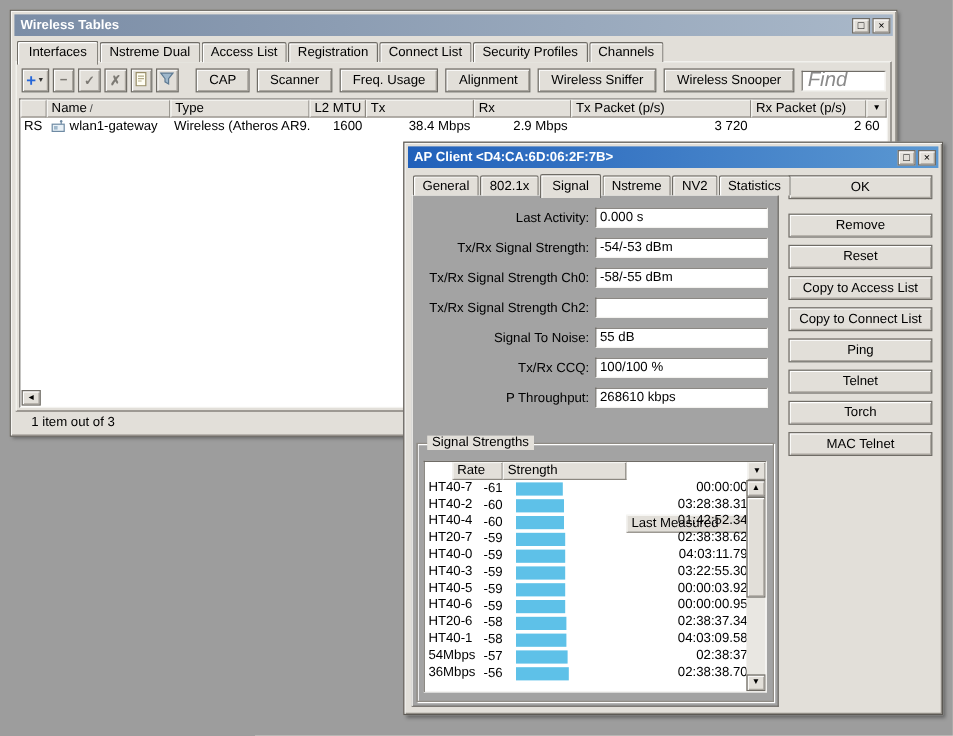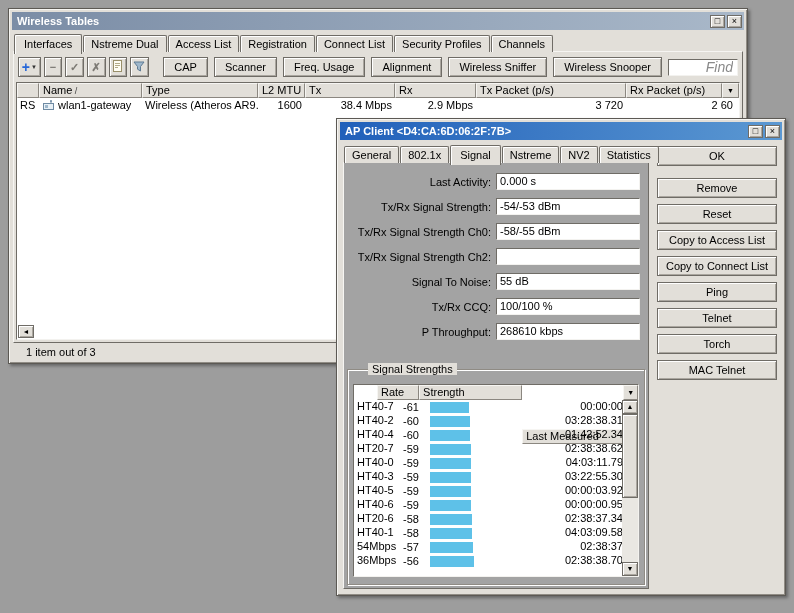--- a/index.html
+++ b/index.html
@@ -30,21 +30,21 @@
   .main-panel{left:4px;right:4px;top:42px;bottom:20px;}
 
   .toolbar{position:absolute;left:4px;top:4px;right:4px;height:22px;display:flex;align-items:center;}
   .tbtn{width:22px;height:20px;margin-right:3px;display:flex;align-items:center;justify-content:center;}
   .tbtn-add{width:27px;}
   .plus{color:#2566d8;font-weight:bold;font-size:14px;line-height:12px;}
   .ddarrow{font-size:6px;margin-left:1px;color:#333;}
   .gicon{color:#7d7a74;font-weight:bold;font-size:11px;}
   .tspacer{width:14px;}
   .tool-text{height:20px;padding:0 10px;margin-right:6px;white-space:nowrap;text-align:right;}
-  .find{width:70px;height:17px;padding:0 4px;margin-left:auto;font-size:14px;text-align:right;}
+  .find{width:70px;height:17px;padding:0 4px;margin-left:auto;font-size:17px;}
   .find::placeholder{font-style:italic;color:#8a8a8a;}
 
   .listarea{position:absolute;left:2px;right:2px;top:30px;bottom:2px;background:#fff;border:1px solid;border-color:#6f6c66 #f3f2ef #f3f2ef #6f6c66;overflow:hidden;}
   .lheader{display:flex;height:15px;}
   .hcell{background:#e2dfd9;border:1px solid;border-color:#f6f5f2 #8b8780 #8b8780 #f6f5f2;padding:0 3px;height:15px;line-height:13px;white-space:nowrap;overflow:hidden;font-size:11px;}
   .colbtn{width:17px;text-align:center;font-size:7px;line-height:13px;padding:0;}
   .mrow{display:flex;height:14px;line-height:14px;text-align:center;}
   .mcell{padding:0 3px;white-space:nowrap;overflow:hidden;display:flex;align-items:center;}
   .mcell.num{justify-content:flex-end;}
   .if-icon{display:inline-flex;margin-right:3px;}
@@ -52,21 +52,21 @@
   .hscroll-left{position:absolute;left:1px;bottom:1px;width:16px;height:13px;font-size:7px;line-height:11px;text-align:center;}
   .statusbar{position:absolute;left:17px;bottom:4px;height:13px;white-space:nowrap;}
 
   .dlg-panel{position:absolute;left:6px;top:43px;width:306px;height:427px;border:1px solid;border-color:#f6f5f2 #6f6c66 #6f6c66 #f6f5f2;background:#a3a3a3;}
   .fields{position:absolute;left:0;top:10px;right:0;}
   .frow{display:flex;align-items:center;height:17px;margin:0 0 8px 4px;}
   .flabel{width:148px;text-align:right;padding-right:5px;white-space:nowrap;}
   .fvalue{width:144px;height:17px;line-height:15px;padding:0 3px;white-space:nowrap;overflow:hidden;}
 
   .groupbox{position:absolute;left:3px;right:3px;top:206px;bottom:3px;border:1px solid #8f8b84;box-shadow:inset 1px 1px 0 #fff, 1px 1px 0 #fff;}
-  .group-title{position:absolute;top:-7px;left:20px;background:#e2dfd9;padding:0 4px;white-space:nowrap;}
+  .group-title{position:absolute;top:-7px;left:8px;background:#e2dfd9;padding:0 4px;white-space:nowrap;}
 
   .sig-table{position:absolute;left:5px;top:14px;right:5px;bottom:7px;background:#fff;border:1px solid;border-color:#6f6c66 #f3f2ef #f3f2ef #6f6c66;overflow:hidden;}
   .sig-header{display:flex;height:15px;padding-left:23px;}
   .srow{display:flex;height:14px;line-height:13px;}
   .scell{padding:0 3px;white-space:nowrap;overflow:hidden;}
   .scell.rate{width:46px;}
   .scell.strength{width:114px;display:flex;align-items:center;}
   .scell.last{width:112px;text-align:right;}
   .snum{display:inline-block;width:24px;}
   .sbar{display:inline-block;height:11px;margin-left:3px;}

